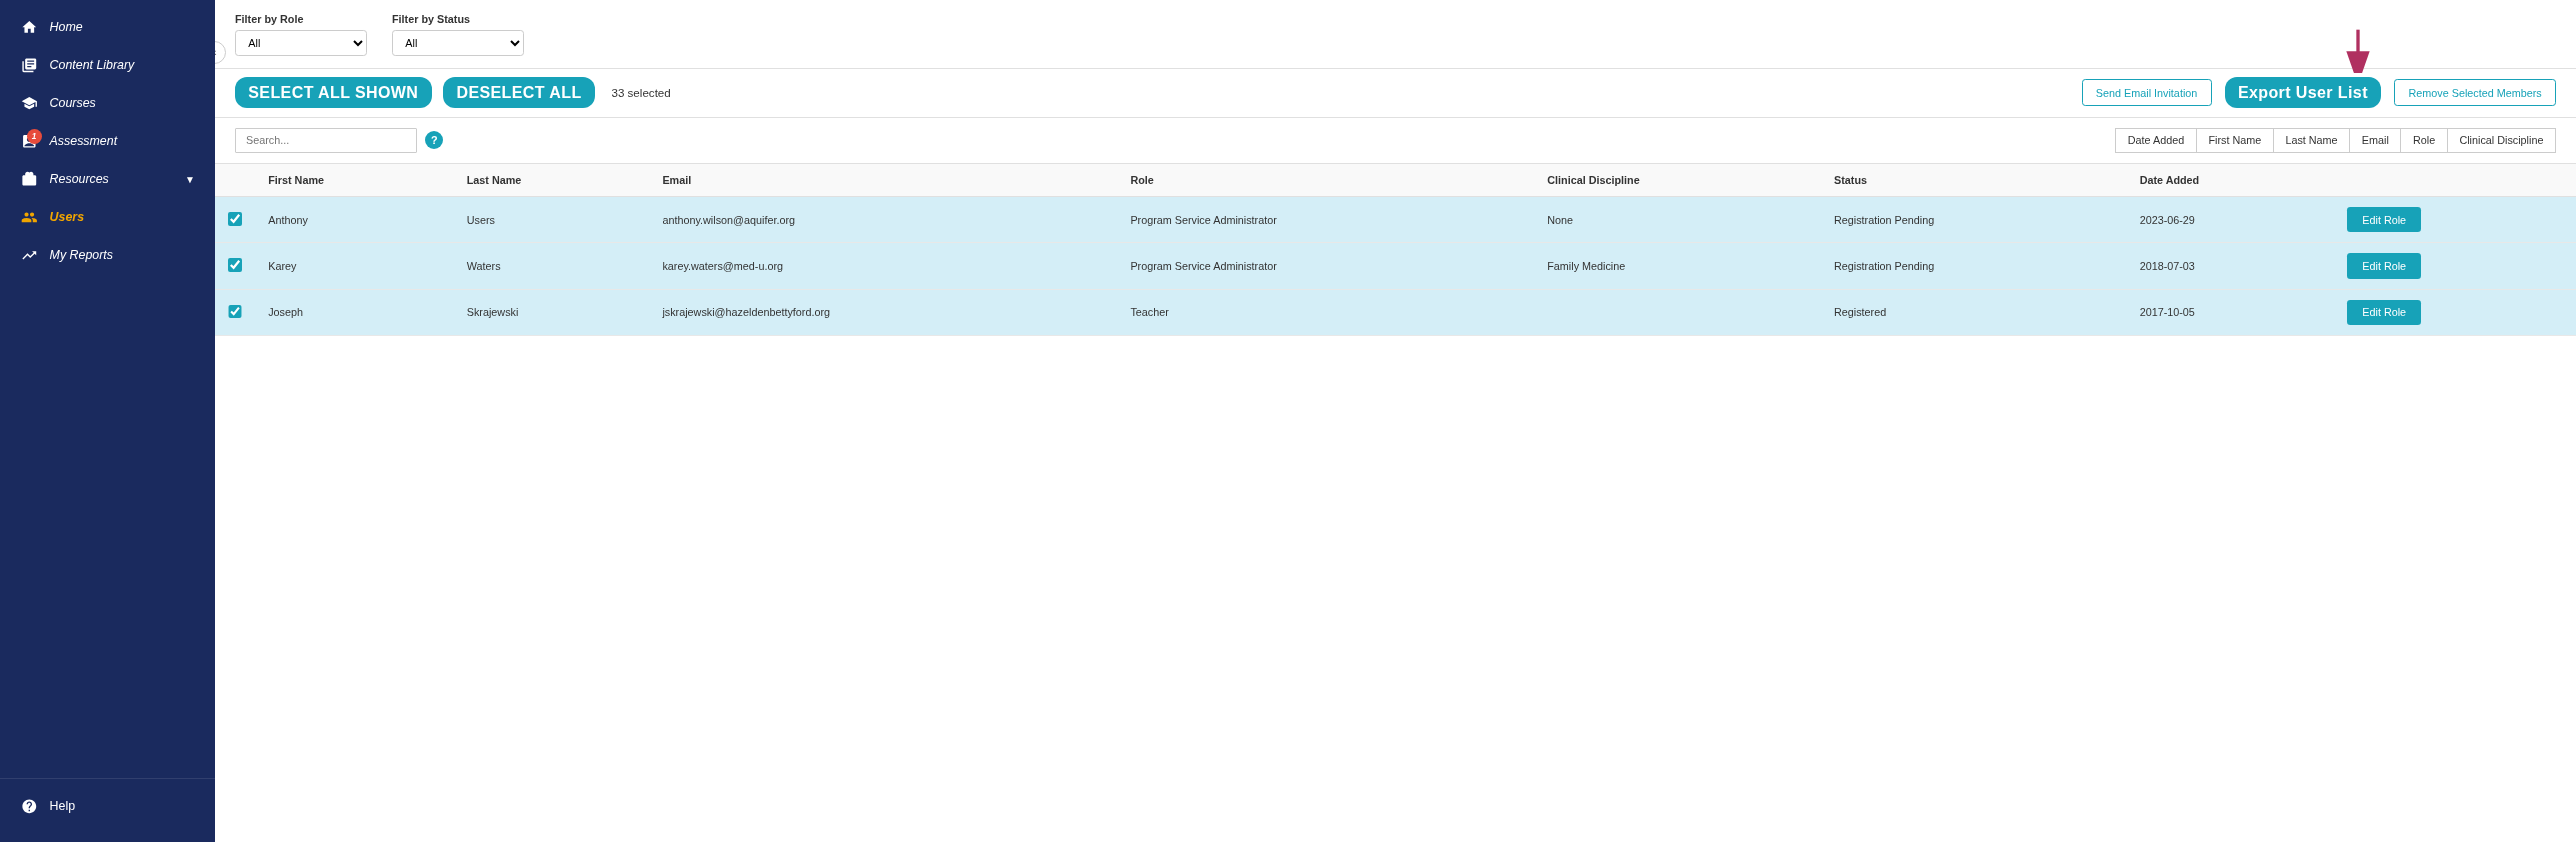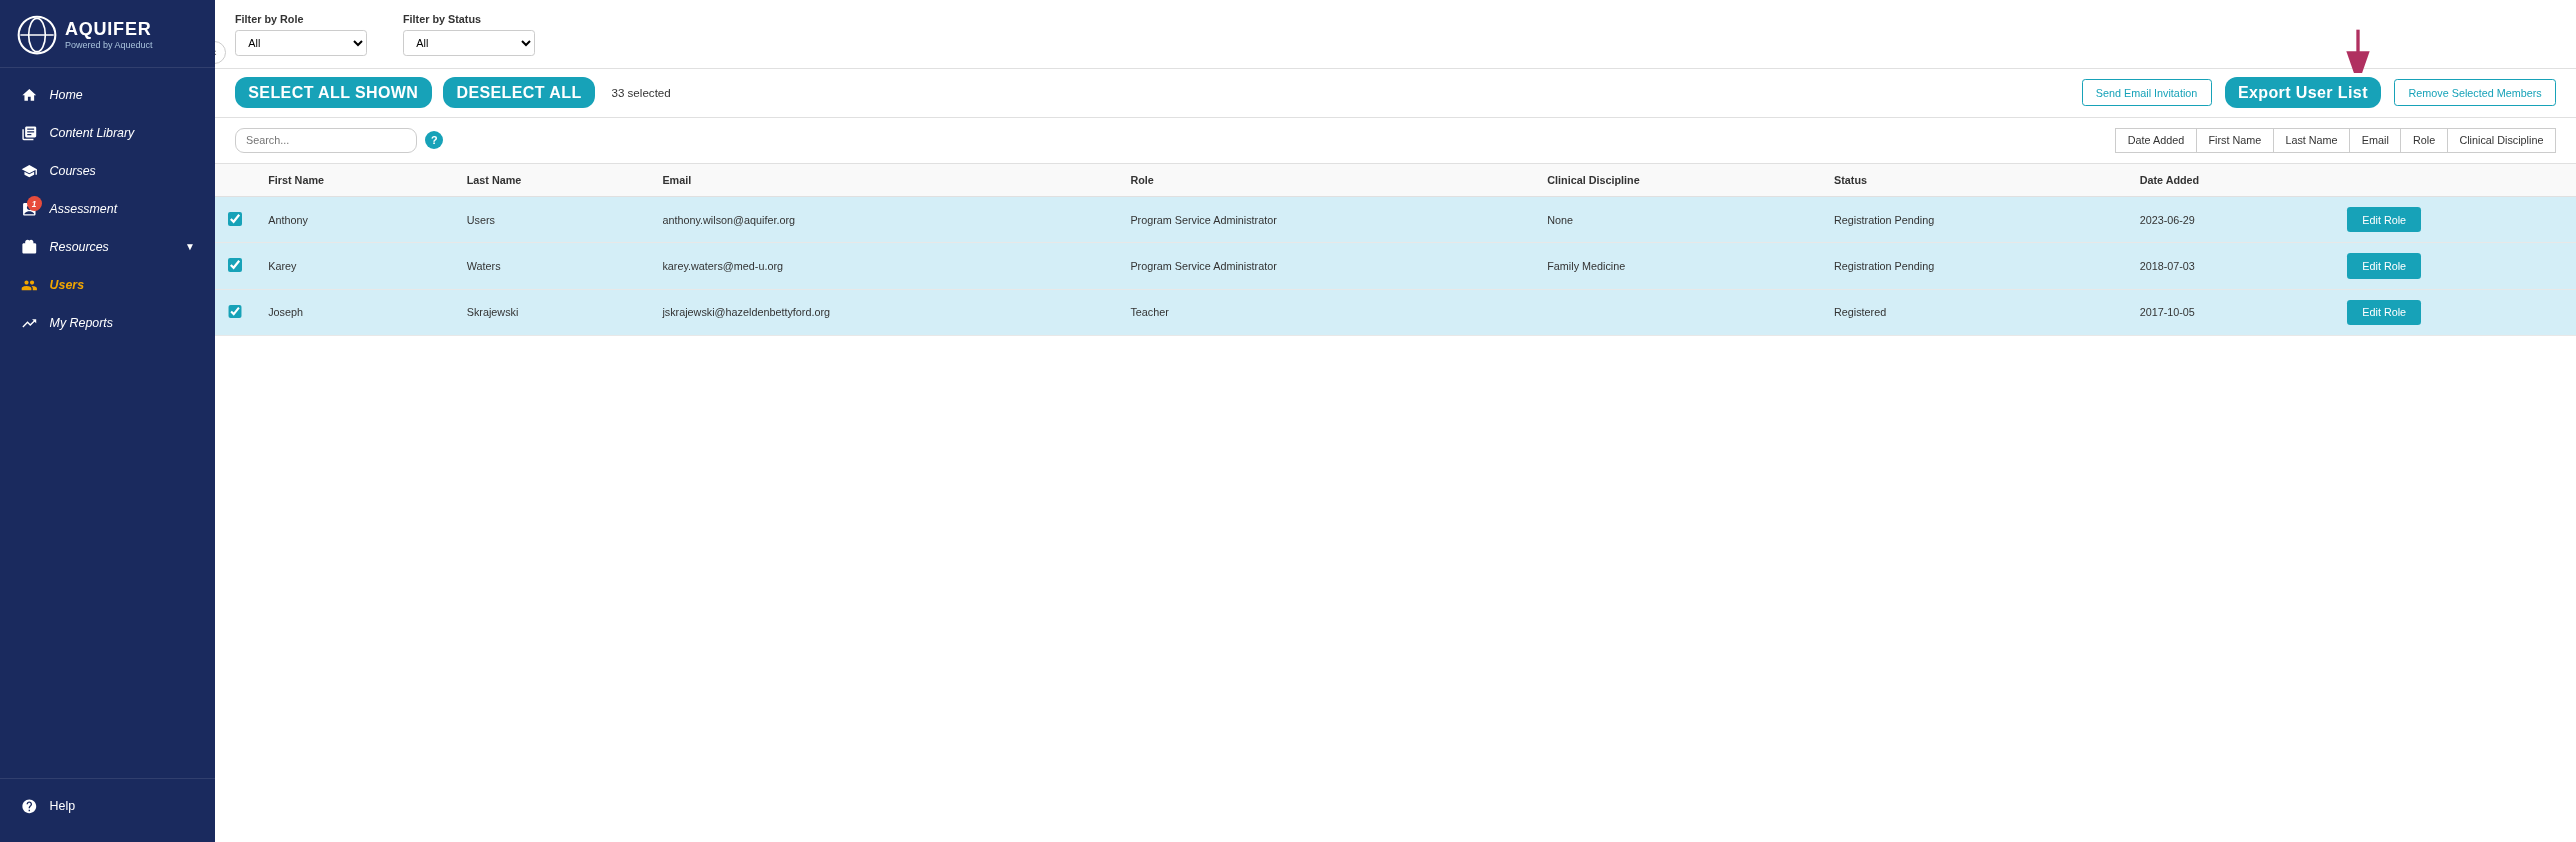--- a/index.html
+++ b/index.html
@@ -118,21 +118,21 @@
       font-size: 10px;
       color: #555;
     }
 
     
     #filter-bar {
       background: white;
       padding: 13.3px 20px 11.6px 20px;
       border-bottom: 0.8px solid #e0e0e0;
       display: flex;
-      gap: 36px;
+      gap: 25px;
       align-items: flex-end;
     }
     .filter-group {
       display: flex;
       flex-direction: column;
       gap: 5px;
     }
     .filter-label {
       font-size: 10.8px;
       font-weight: bold;
@@ -201,21 +201,21 @@
     }
     .search-left {
       display: flex;
       align-items: center;
       gap: 8.3px;
     }
     .search-input {
       width: 182px;
       padding: 5.8px 10px;
       border: 0.8px solid #ccc;
-      border-radius: 9px;
+      border-radius: 1px;
       font-size: 10.8px;
       color: #999;
     }
     .help-icon {
       width: 18px;
       height: 18px;
       background: #17a2b8;
       color: white;
       border-radius: 50%;
       display: flex;
@@ -291,33 +291,20 @@
       font-size: 10.8px;
       cursor: pointer;
       white-space: nowrap;
       text-align: center;
     }
   </style>
 </head>
 <body>
 
 <div id="sidebar">
-  <div id="sidebar-logo">
-    <div class="logo-wrapper">
-      <svg class="logo-icon" viewBox="0 0 48 48" fill="none" xmlns="http://www.w3.org/2000/svg">
-        <circle cx="24" cy="24" r="22" stroke="white" stroke-width="2.5" fill="none"></circle>
-        <ellipse cx="24" cy="24" rx="10" ry="20" stroke="white" stroke-width="2" fill="none"></ellipse>
-        <line x1="4" y1="24" x2="44" y2="24" stroke="white" stroke-width="2"></line>
-      </svg>
-      <div class="logo-text">
-        <h1>AQUIFER</h1>
-        <p>Powered by Aqueduct</p>
-      </div>
-    </div>
-  </div>
 
   <nav id="sidebar-nav">
 
     <div class="nav-item">
       <span class="nav-icon">
         <svg width="16.6" height="16.6" viewBox="0 0 24 24" fill="white">
             <path d="M10 20v-6h4v6h5v-8h3L12 3 2 12h3v8z"></path>
           </svg>
       </span>
       <span>Home</span>

